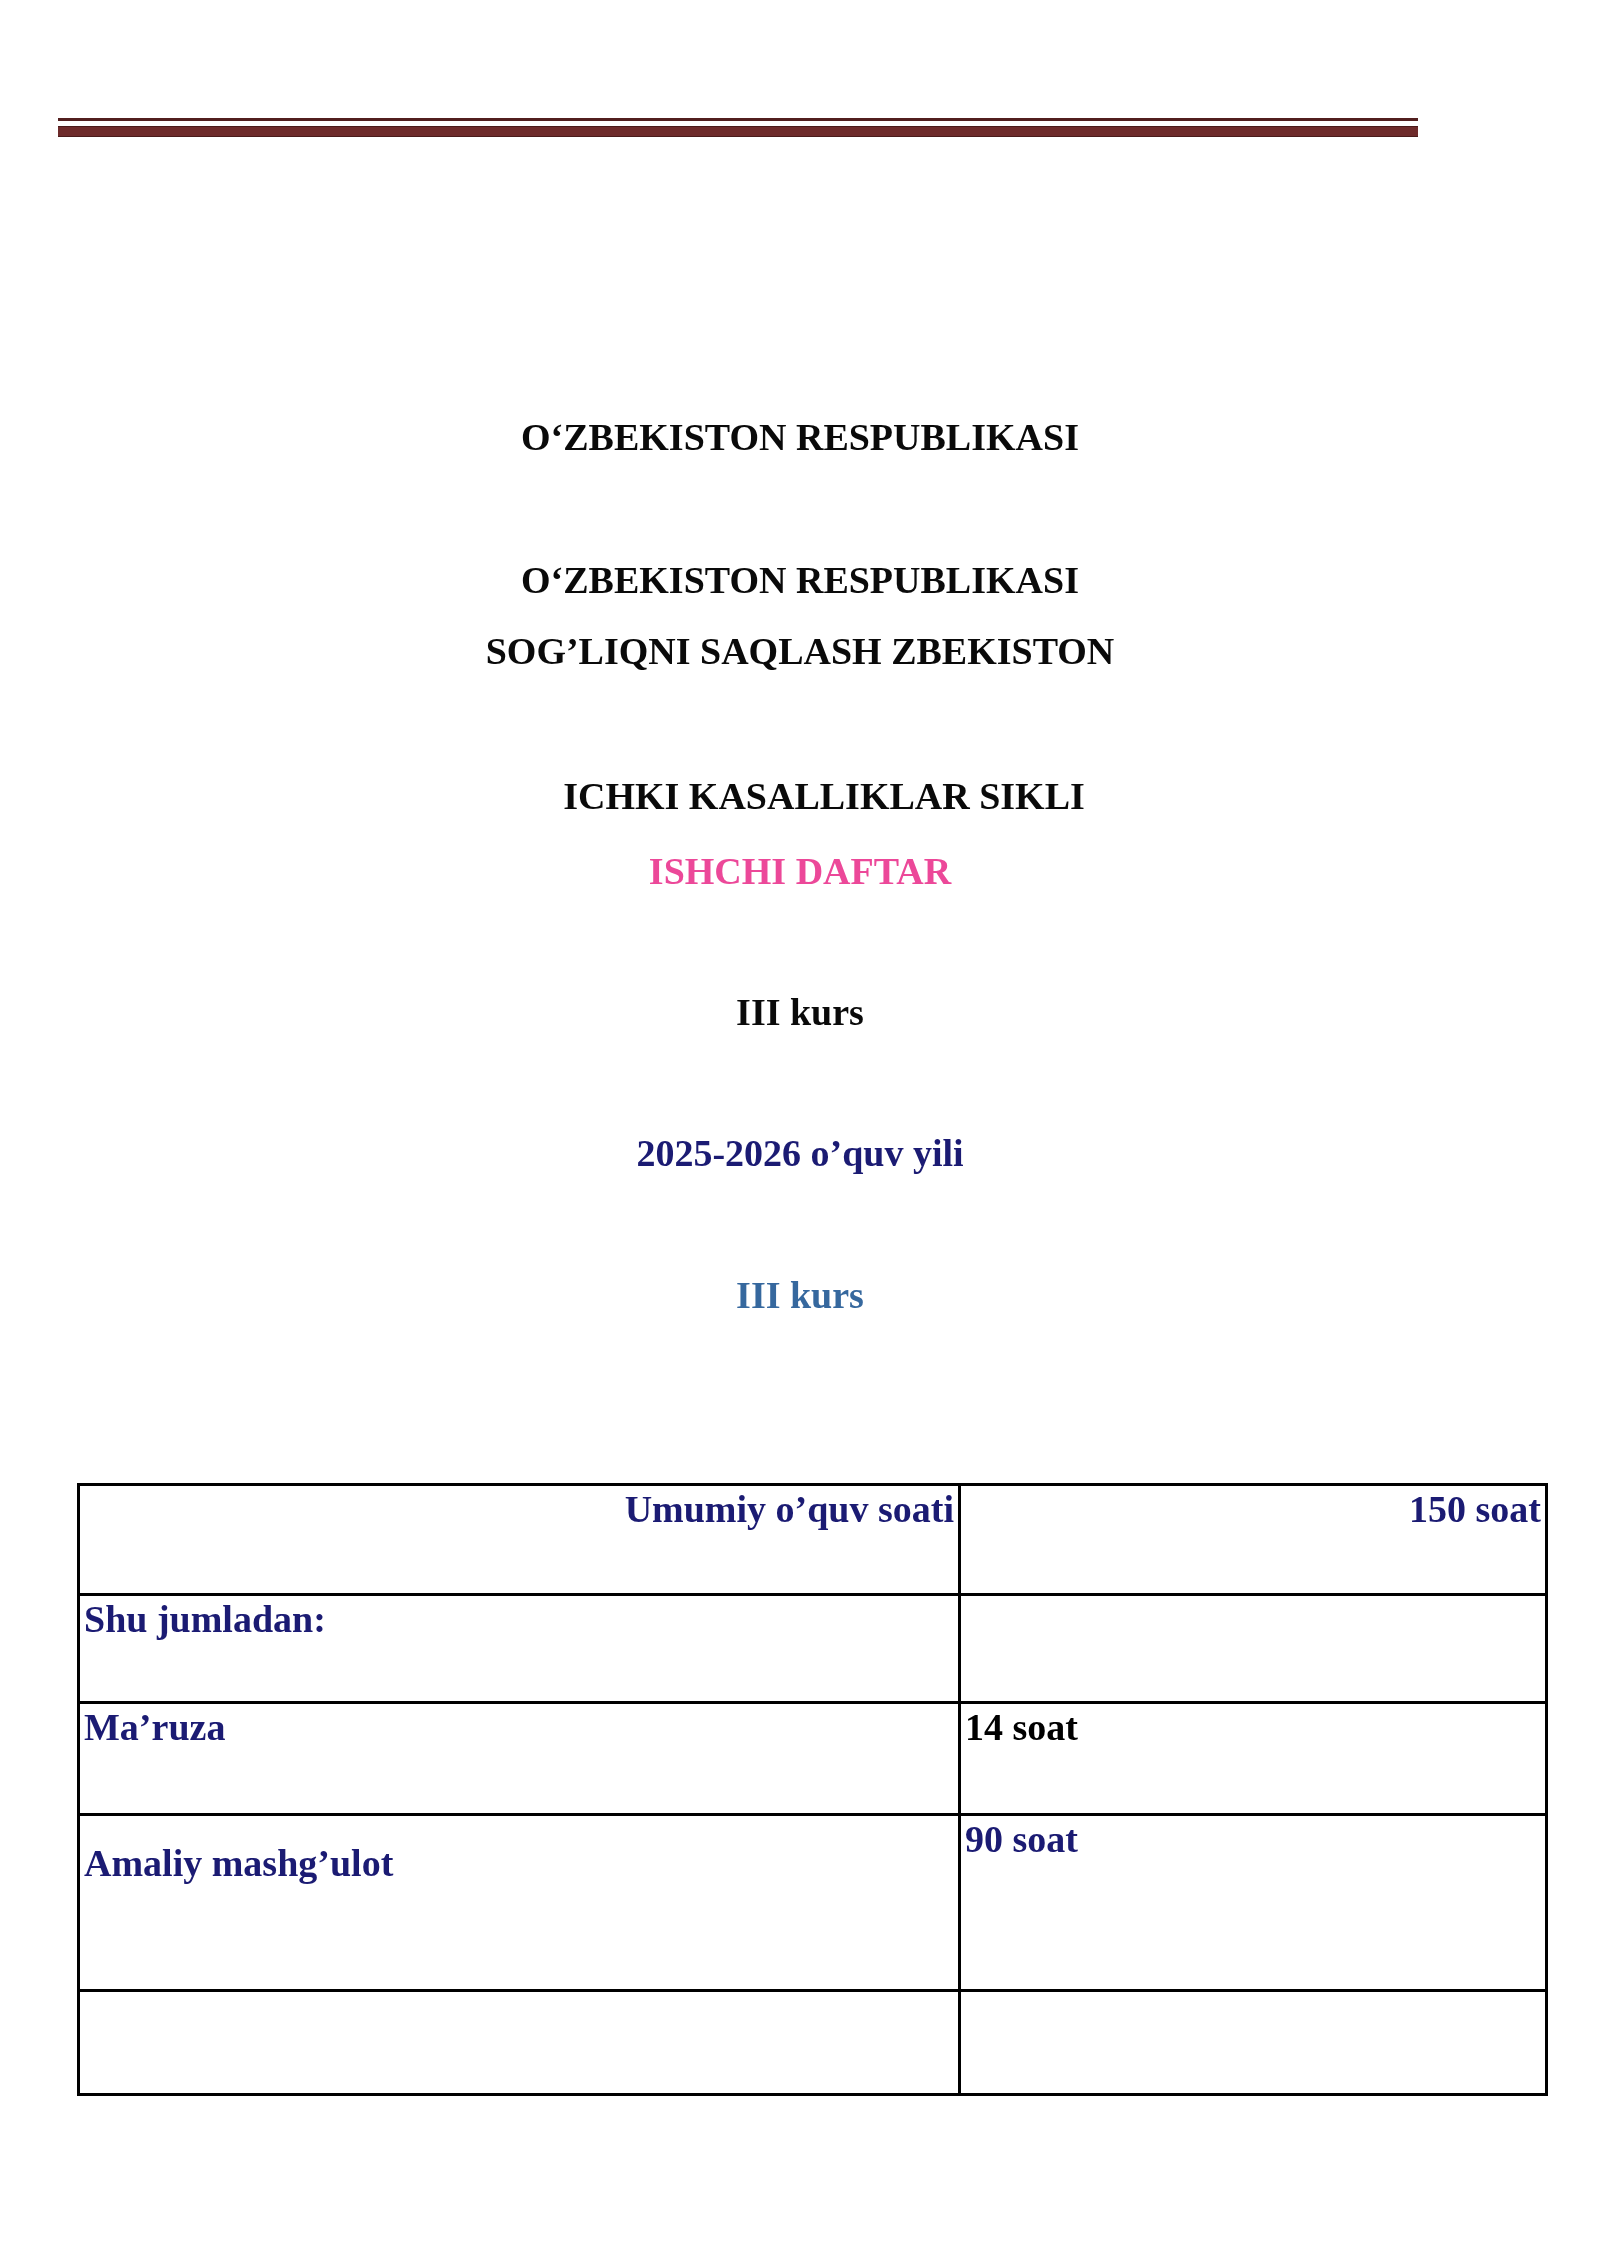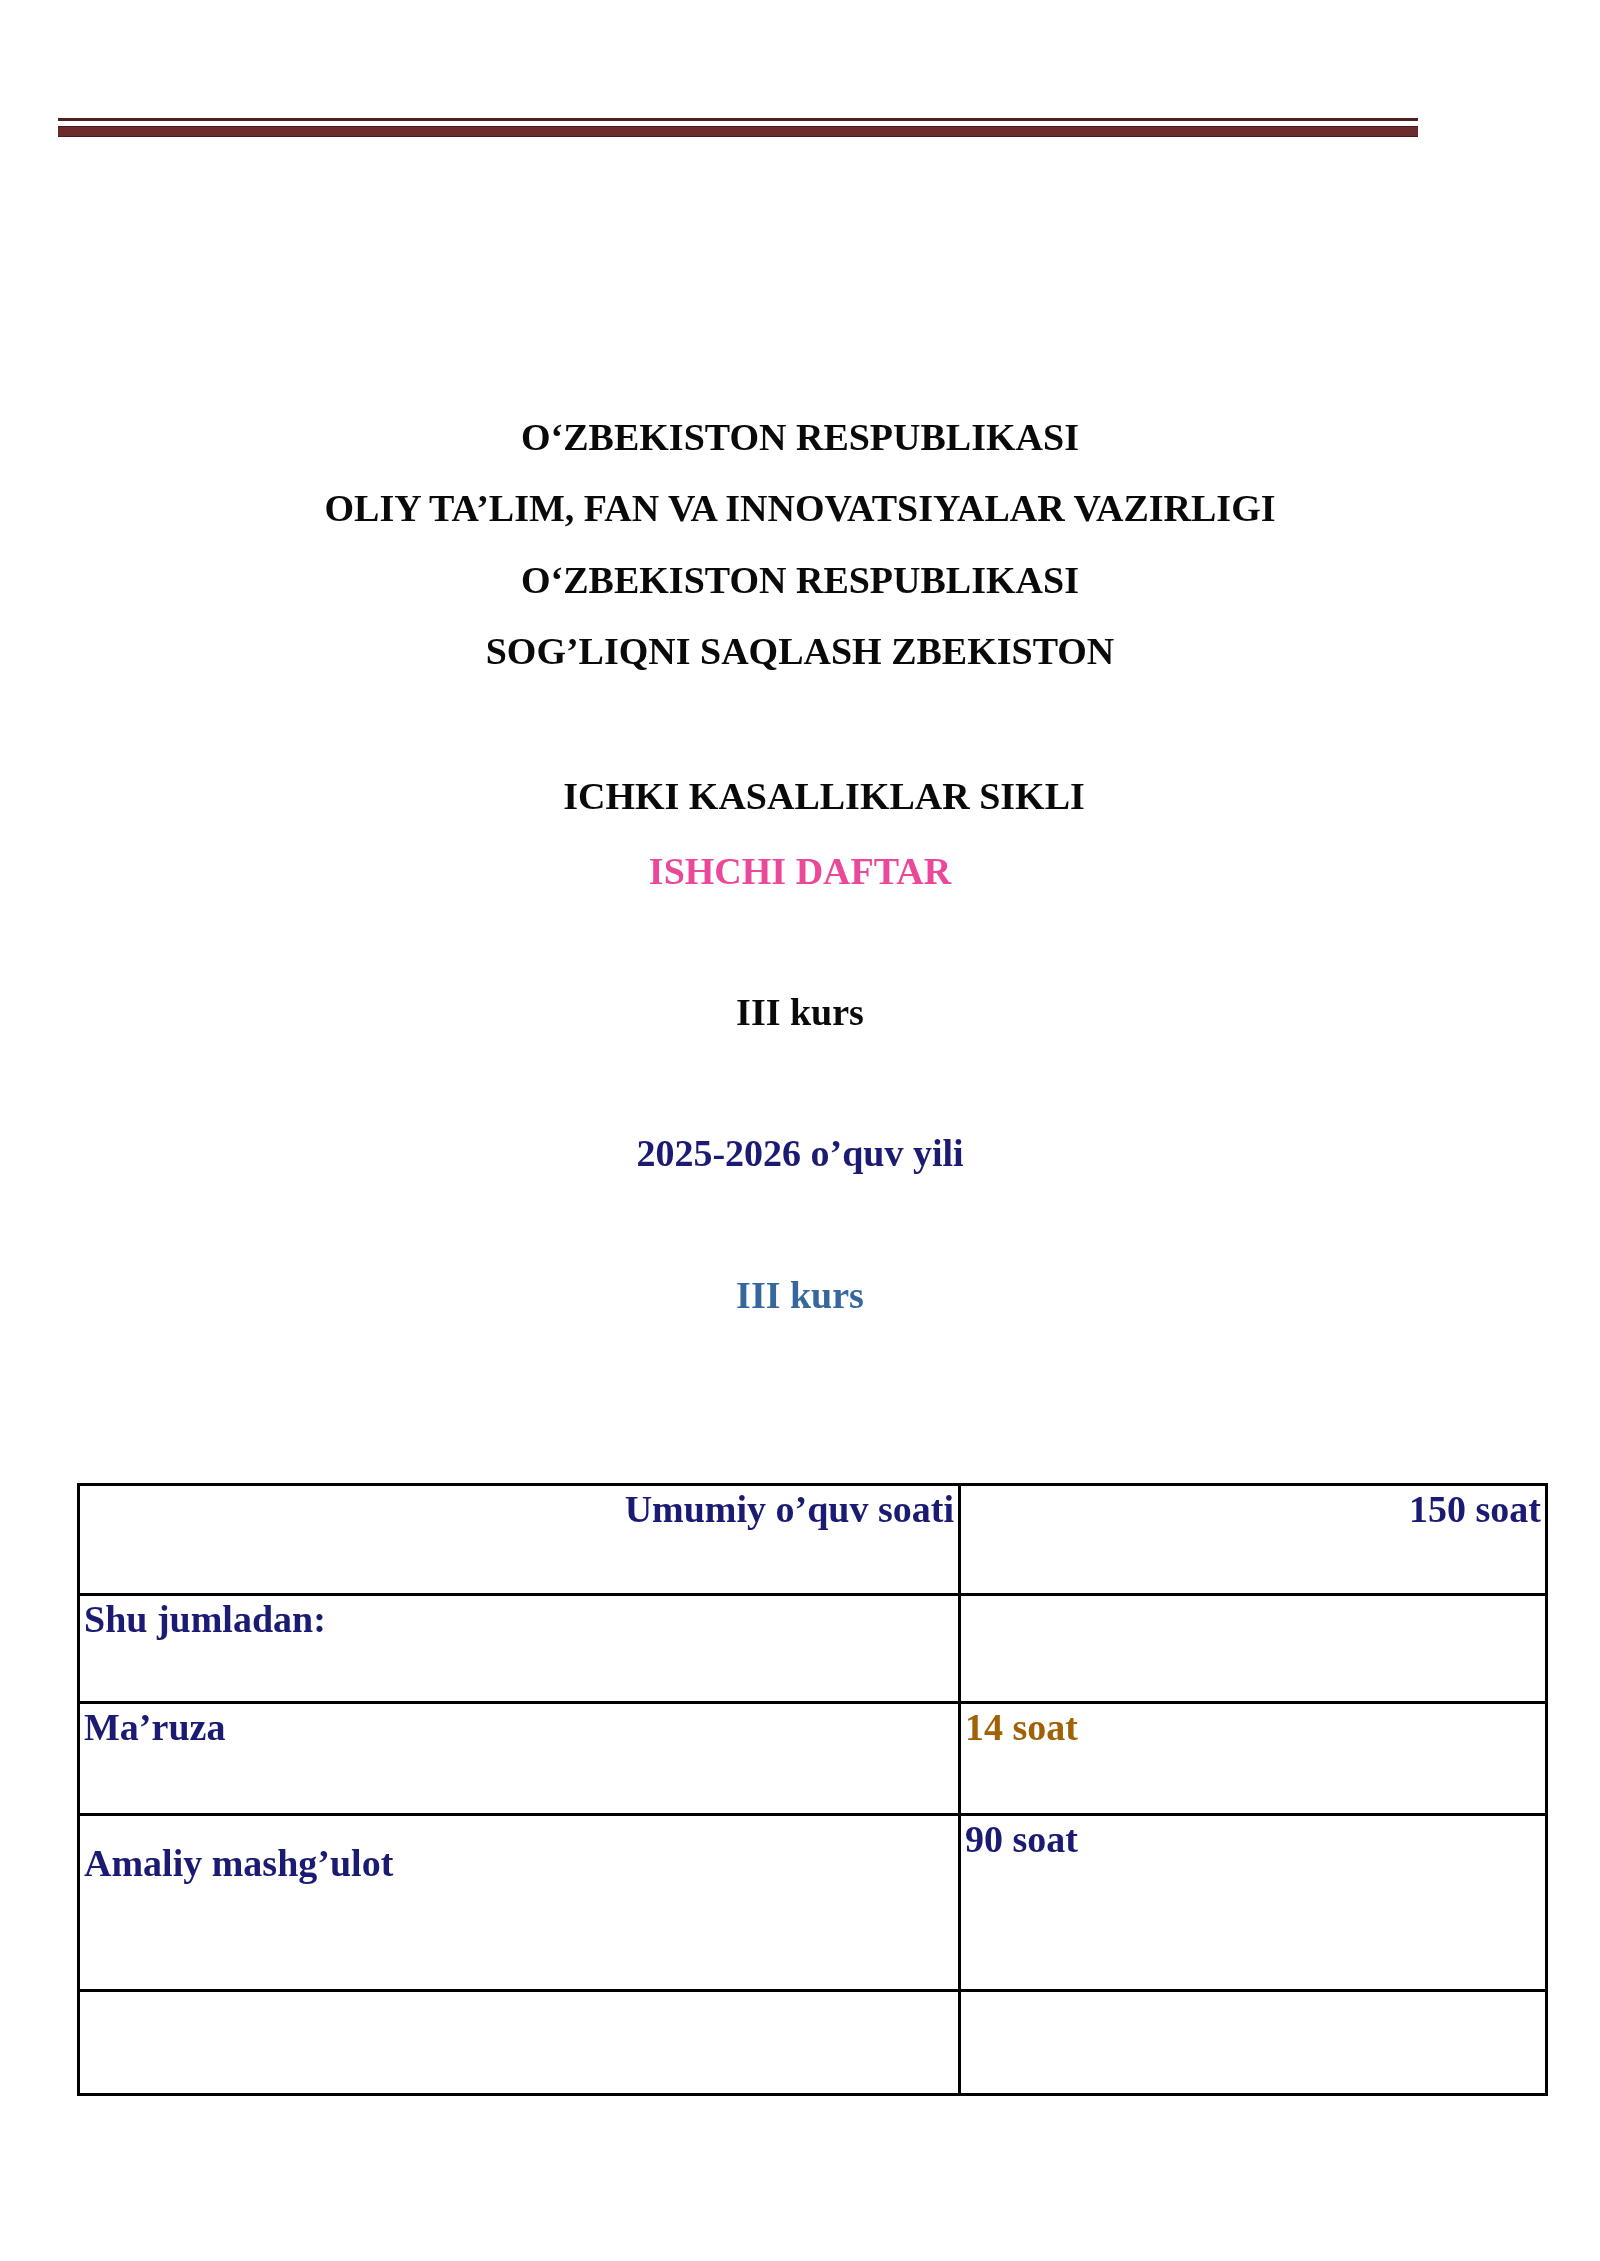--- a/index.html
+++ b/index.html
@@ -77,36 +77,35 @@
     font-weight: bold;
     overflow: hidden;
   }
   td.col-label { width: 870px; }
   td.col-value { width: 576px; }
   tr.row-1 { height: 110px; text-align: right; }
   tr.row-2 { height: 108px; }
   tr.row-3 { height: 112px; }
   tr.row-4 { height: 176px; }
   tr.row-5 { height: 104px; }
-  tr.row-3 td.col-value { color: #a16207; }
+  tr.row-3 td.col-value { color: #000000; }
   tr.row-4 td.col-label { padding-top: 26px; }
 </style>
 </head>
 <body>
 
 <div class="page">
 
   <div class="top-rule">
     <div class="thin"></div>
     <div class="thick"></div>
   </div>
 
   <div class="heading h-republic-1">O‘ZBEKISTON RESPUBLIKASI</div>
 
-  <div class="heading h-ministry-edu">OLIY TA’LIM, FAN VA INNOVATSIYALAR VAZIRLIGI</div>
 
   <div class="heading h-republic-2">O‘ZBEKISTON RESPUBLIKASI</div>
 
   <div class="heading h-ministry-health">SOG’LIQNI SAQLASH ZBEKISTON</div>
 
   <div class="heading h-cycle">ICHKI KASALLIKLAR SIKLI</div>
 
   <div class="heading h-workbook">ISHCHI DAFTAR</div>
 
   <div class="heading h-course">III kurs</div>

